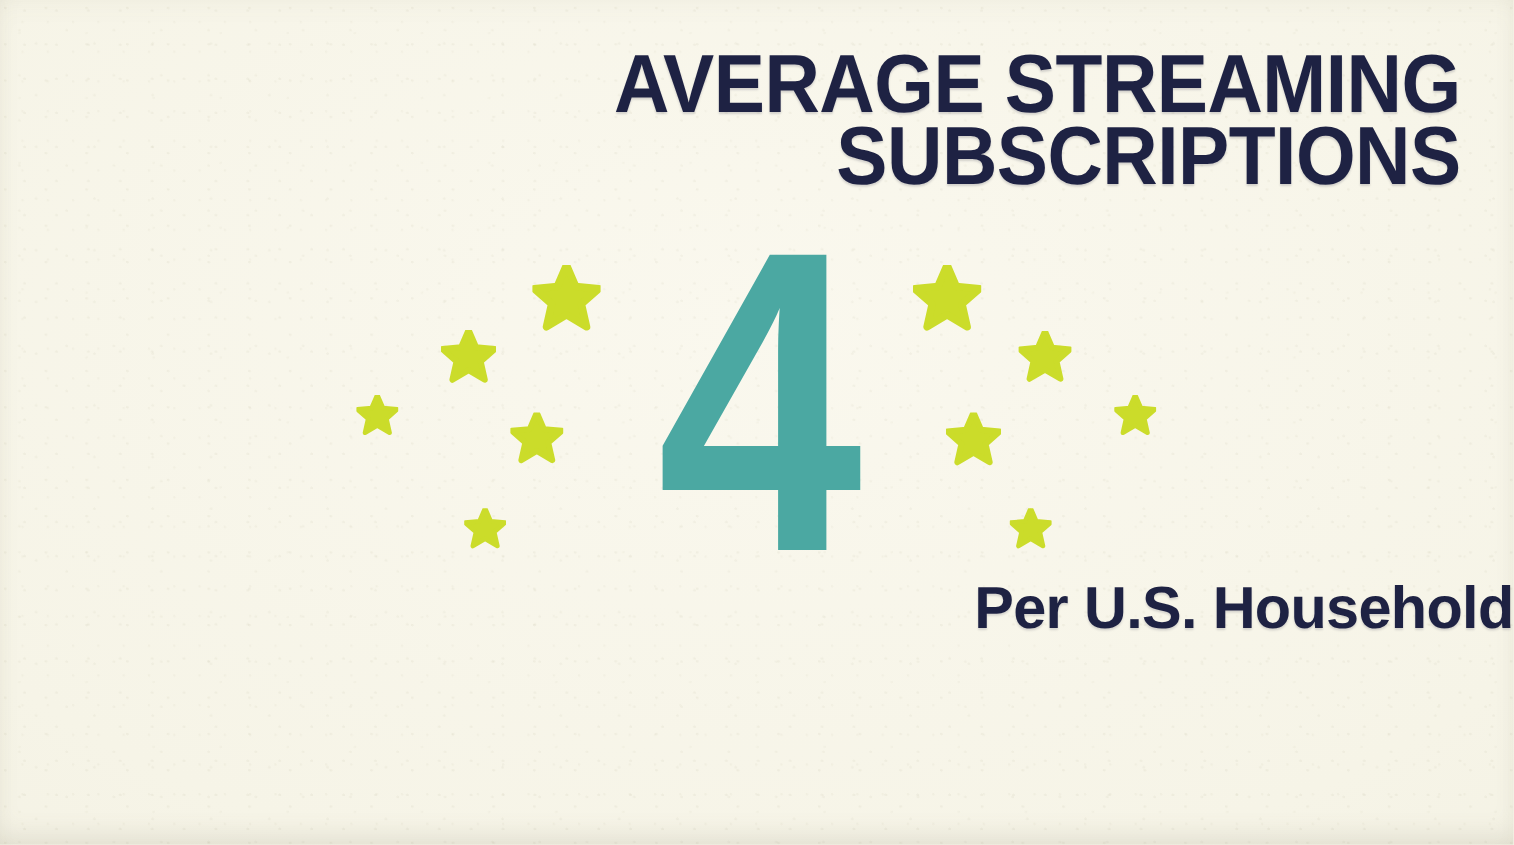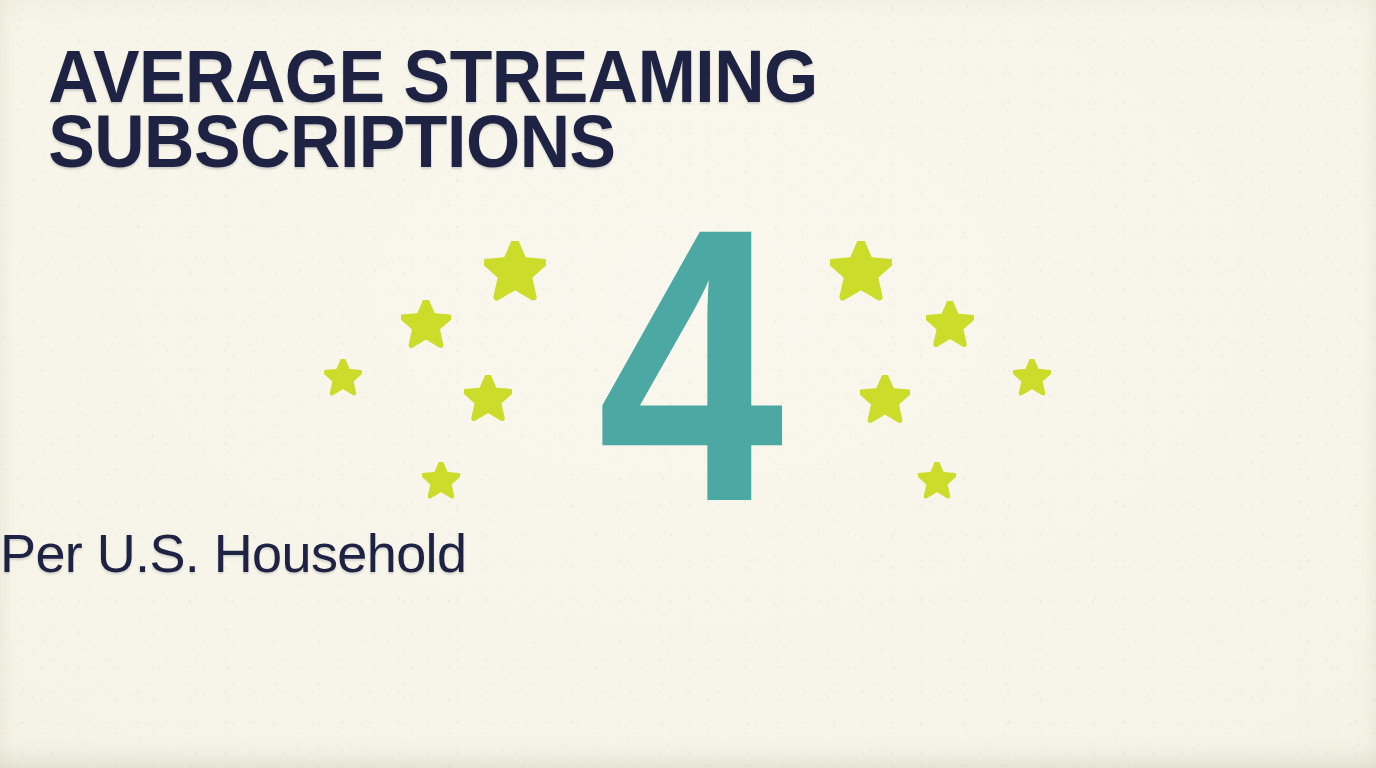--- a/index.html
+++ b/index.html
@@ -46,21 +46,21 @@
     box-shadow: inset 0 -14px 26px -10px rgba(120,116,92,.20),
                 inset 0 10px 30px -16px rgba(120,116,92,.10);
   }
 
   
   .title-block {
     position: absolute;
     top: 44px;
     left: 0;
     width: 100%;
-    text-align: left;
+    text-align: right;
   }
   .title-line {
     display: block;
     color: #1e2243;
     font-family: "Liberation Sans", sans-serif;
     font-weight: bold;
     font-size: 75px;
     line-height: 65px;
     letter-spacing: -0.5px;
     transform: scaleX(0.93);
@@ -94,24 +94,24 @@
     display: block;
     color: #cbdc2a;
   }
 
   
   .subtitle {
     position: absolute;
     top: 524px;
     left: 0;
     width: 100%;
-    text-align: left;
+    text-align: right;
     color: #1e2243;
     font-family: "Liberation Sans", sans-serif;
-    font-weight: normal;
+    font-weight: bold;
     font-size: 54px;
     line-height: 58px;
     letter-spacing: -0.6px;
     text-shadow: 0 2px 2px rgba(40,40,60,.16);
   }
 
   
   .bullets {
     position: absolute;
     top: 620px;

